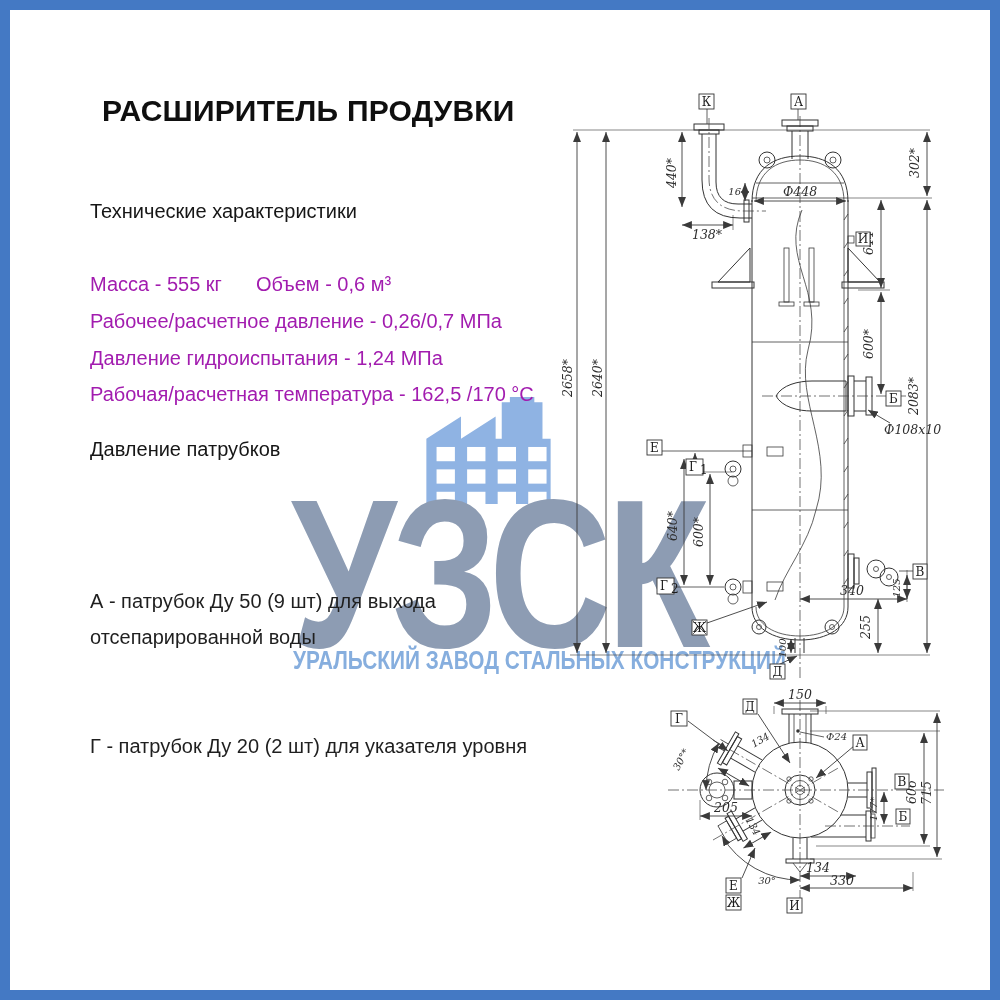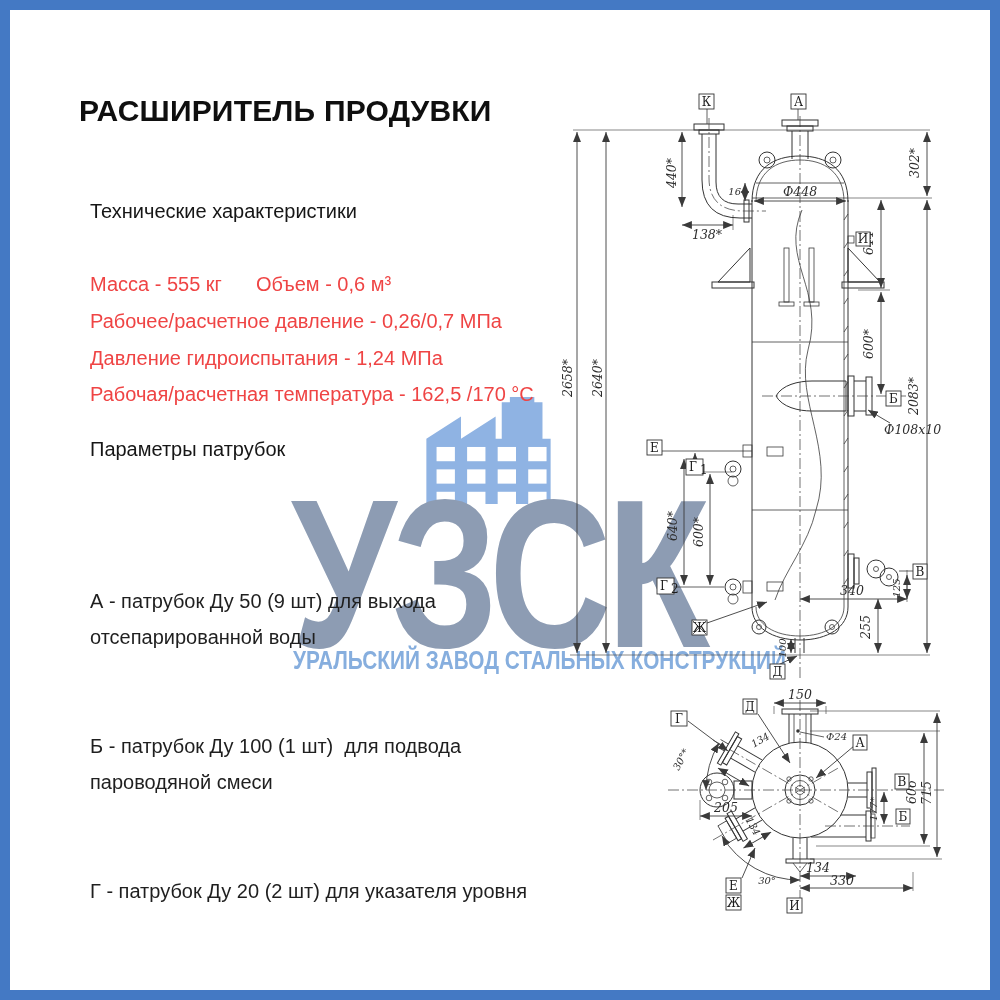--- a/index.html
+++ b/index.html
@@ -1,26 +1,26 @@
 <!DOCTYPE html>
 <html><head>
 <meta charset="utf-8">
 <style>
   html,body{margin:0;padding:0;background:#fff;}
   .page{position:relative;width:1000px;height:1000px;box-sizing:border-box;
         border:10px solid #4479c4;background:#fff;overflow:hidden;
         font-family:"Liberation Sans",sans-serif;}
   .abs{position:absolute;}
   
-  .title{left:69px;top:80px;font-size:30px;font-weight:700;line-height:42px;
+  .title{left:92px;top:80px;font-size:30px;font-weight:700;line-height:42px;
          color:#0f0f0f;letter-spacing:.2px;}
   .h2{font-size:20px;font-weight:400;color:#161616;}
   .h2-tech{left:80px;top:190px;}
   .h2-noz{left:80px;top:428px;}
-  .specs{left:80px;top:256px;font-size:20px;color:#ef4444;line-height:36.8px;}
+  .specs{left:80px;top:256px;font-size:20px;color:#a21caf;line-height:36.8px;}
   .spec-row{display:flex;gap:34px;}
   .nozlist{left:80px;top:500px;font-size:20px;color:#1f1f1f;line-height:36.3px;
            width:575px;white-space:pre-wrap;}
   
   .wm-acronym{left:281px;top:458px;font-size:212px;font-weight:700;line-height:1;
       color:#8d9cb3;letter-spacing:-6px;transform:scaleX(.8);transform-origin:left top;z-index:0;}
   .wm-slogan{left:283px;top:635px;font-size:26px;font-weight:700;color:#86aede;
       transform:scaleX(.8);transform-origin:left top;white-space:nowrap;z-index:0;}
   .wm-icon{left:412px;top:384px;z-index:0;}
   .content-layer{z-index:1;}
@@ -73,27 +73,25 @@
   <div class="abs specs content-layer">
     <div class="spec-row">
       <span>Масса - 555 кг</span>
       <span>Объем - 0,6 м³</span>
     </div>
     <div>Рабочее/расчетное давление - 0,26/0,7 МПа</div>
     <div>Давление гидроиспытания - 1,24 МПа</div>
     <div>Рабочая/расчетная температура - 162,5 /170 °С</div>
   </div>
 
-  <div class="abs h2 h2-noz content-layer">Параметры патрубок</div>
+  <div class="abs h2 h2-noz content-layer">Давление патрубков</div>
 
   <div class="abs nozlist content-layer">
     <div>А - патрубок Ду 50 (9 шт) для выхода
 отсепарированной воды</div>
-    <div>Б - патрубок Ду 100 (1 шт)  для подвода
-пароводяной смеси</div>
     <div>Г - патрубок Ду 20 (2 шт) для указателя уровня</div>
     
     
     
     
     
   </div>
 
   <svg class="abs drawing" width="430" height="890" viewBox="545 75 430 890">
     <defs>

